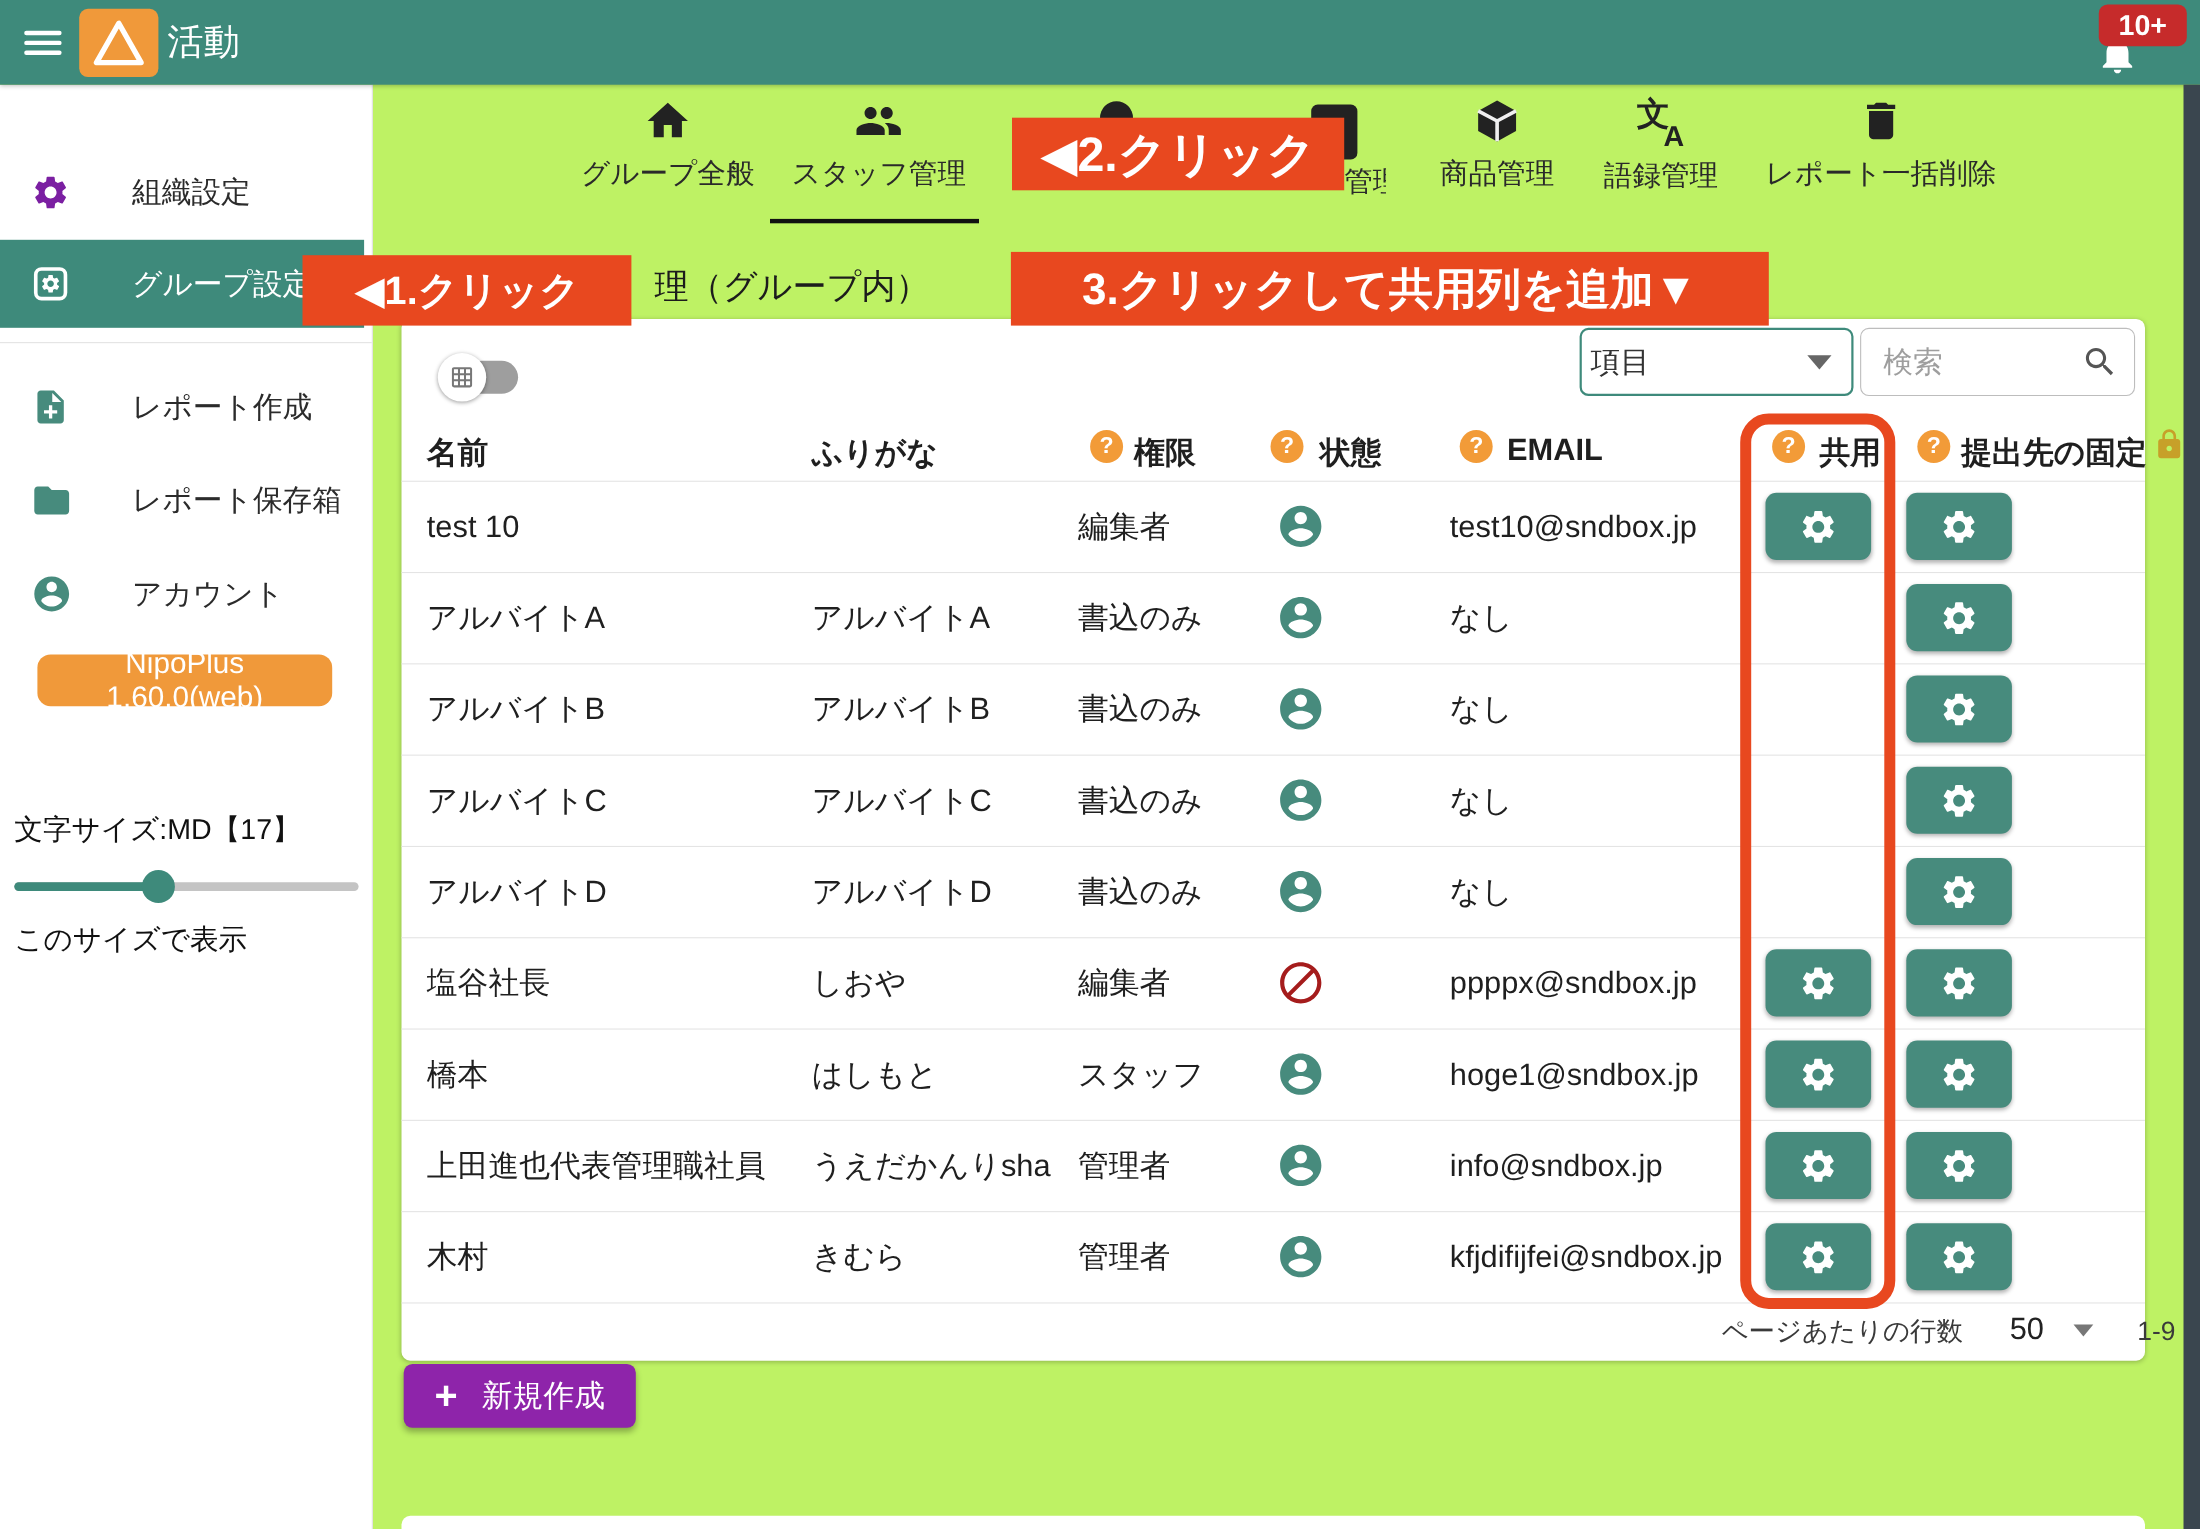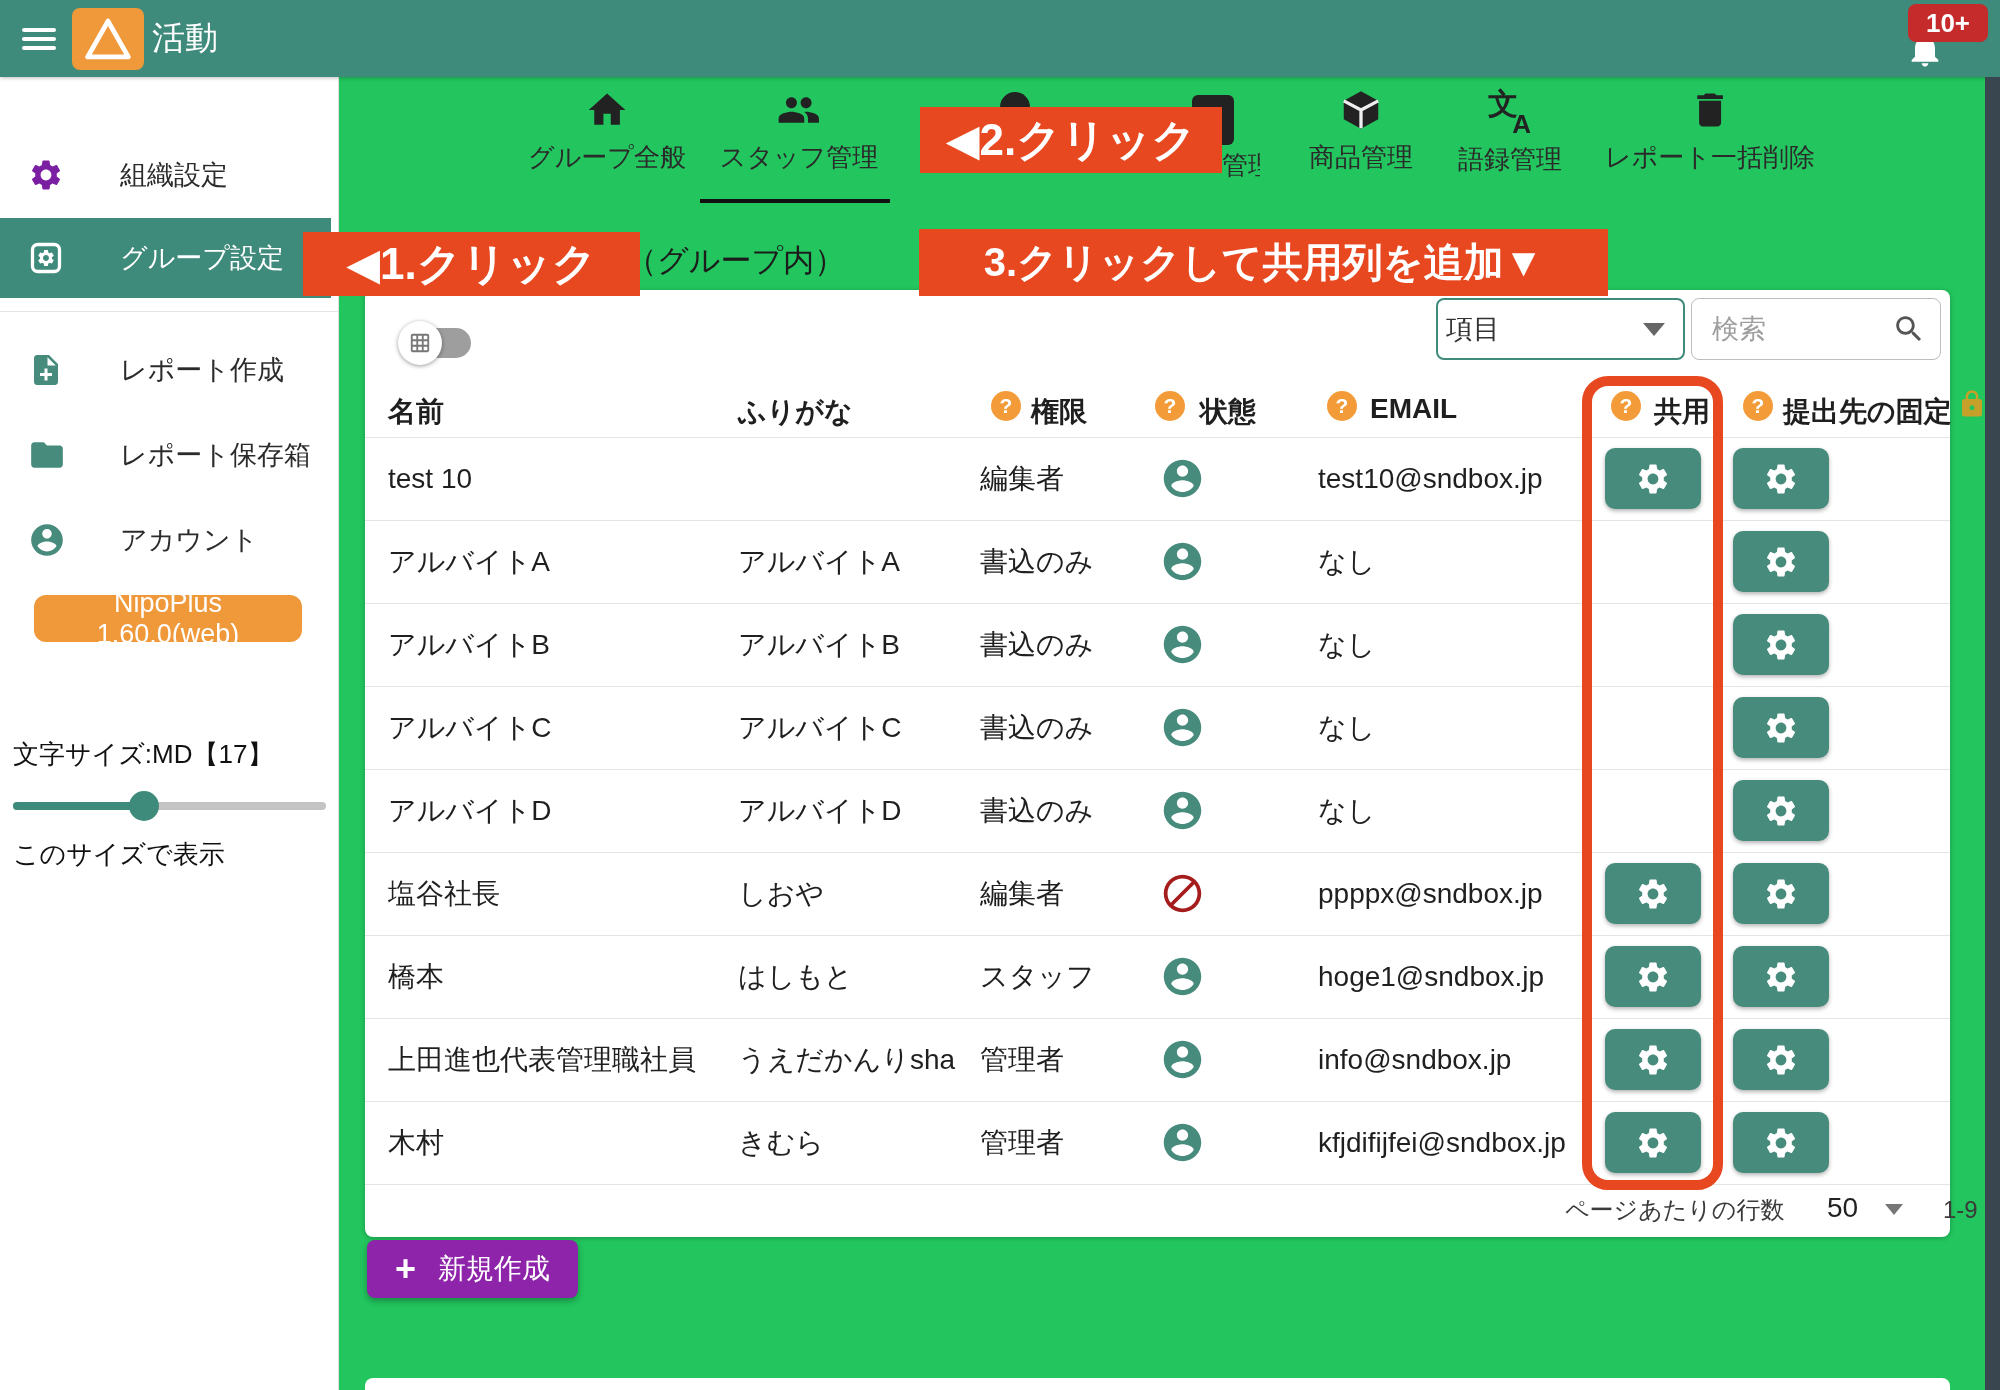--- a/index.html
+++ b/index.html
@@ -1,16 +1,16 @@
 <!DOCTYPE html>
 <html><head>
 <meta charset="utf-8">
 <style>
   html,body{margin:0;padding:0;background:#cfcfcf;}
-  .screen{position:relative;width:2000px;height:1390px;background:#22c55e;overflow:hidden;
+  .screen{position:relative;width:2000px;height:1390px;background:#bef264;overflow:hidden;
           font-family:"Liberation Sans","DejaVu Sans",sans-serif;color:#1f1f1f;}
   .abs{position:absolute;}
   svg.ic{display:block;}
   
   .appbar{left:0;top:0;width:2000px;height:77px;background:#3e8a7b;z-index:20;box-shadow:0 1px 4px rgba(0,0,0,.25);}
   .hbar{position:absolute;left:22px;width:34px;height:4px;background:#fff;border-radius:2px;}
   .logo{left:72px;top:8px;width:72px;height:62px;background:#f0993a;border-radius:8px;display:flex;align-items:center;justify-content:center;}
   .app-title{left:152px;top:0;height:77px;display:flex;align-items:center;font-size:33px;color:#fff;}
   .badge{left:1908px;top:4px;min-width:64px;height:38px;background:#c62b2b;border-radius:8px;color:#fff;
          font-size:26px;font-weight:bold;display:flex;align-items:center;justify-content:center;padding:0 8px;z-index:22;text-align:center;}
@@ -35,21 +35,21 @@
   .tab .tlbl{margin-top:8px;font-size:26px;color:#2a2a2a;white-space:nowrap;}
   .tab-underline{left:700px;top:199px;width:190px;height:4px;background:#111;z-index:6;}
   .frag1{left:1000px;top:92px;width:30px;height:30px;border-radius:50%;background:#222;z-index:4;}
   .frag2{left:1192px;top:95px;width:42px;height:50px;border-radius:6px;background:#222;z-index:4;}
   .fraglbl{left:1222px;top:148px;font-size:26px;color:#2a2a2a;z-index:4;white-space:nowrap;overflow:hidden;width:38px;}
   
   .page-title{left:575px;top:240px;font-size:31px;font-weight:500;color:#1c1c1c;white-space:nowrap;z-index:3;margin-left:20px;}
   
   .annot{position:absolute;background:#e8481f;color:#fff;font-weight:bold;display:flex;align-items:center;justify-content:center;
          white-space:nowrap;z-index:50;}
-  .annot1{left:275px;top:232px;width:337px;height:64px;font-size:44px;margin-left:28px;}
+  .annot1{left:275px;top:232px;width:299px;height:64px;font-size:36px;}
   .annot2{left:920px;top:107px;width:302px;height:66px;font-size:44px;}
   .annot3{left:919px;top:229px;width:689px;height:67px;font-size:40px;}
   .hl-box{left:1582px;top:376px;width:141px;height:814px;border:10px solid #e8481f;border-radius:26px;box-sizing:border-box;z-index:40;}
   
   .card{left:365px;top:290px;width:1585px;height:947px;background:#fff;border-radius:8px;box-shadow:0 1px 5px rgba(0,0,0,.25);z-index:2;}
   .toggle-track{position:absolute;left:58px;top:38px;width:48px;height:30px;border-radius:15px;background:#9e9e9e;cursor:pointer;}
   .toggle-thumb{position:absolute;left:33px;top:31px;width:44px;height:44px;border-radius:50%;background:#fff;
                 box-shadow:0 1px 4px rgba(0,0,0,.4);display:flex;align-items:center;justify-content:center;color:#777;cursor:pointer;}
   .select-box{position:absolute;left:1071px;top:8px;width:249px;height:62px;border:2px solid #3e8a7b;border-radius:8px;box-sizing:border-box;
               display:flex;align-items:center;cursor:pointer;background:#fff;}

